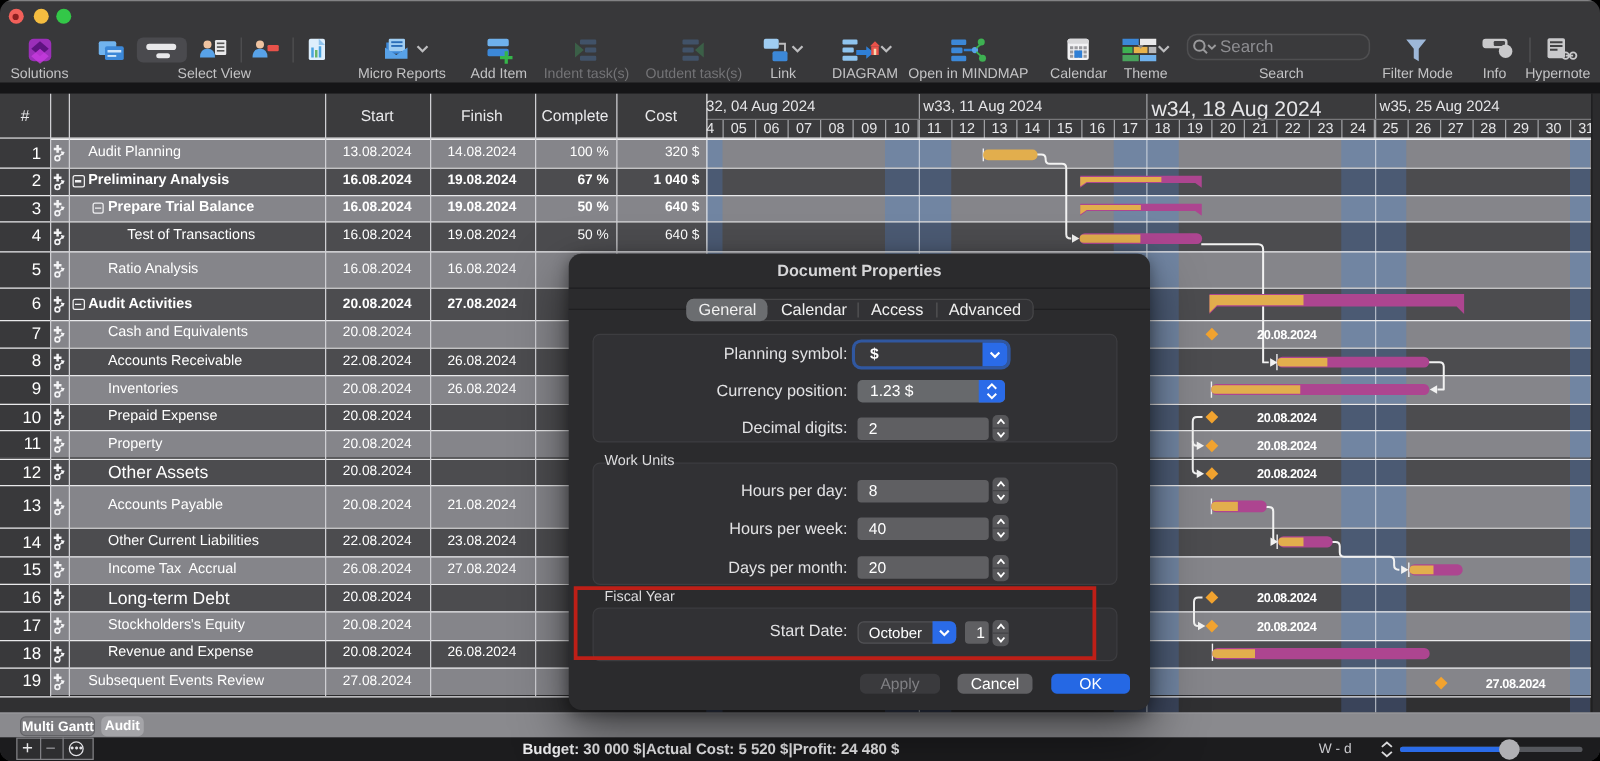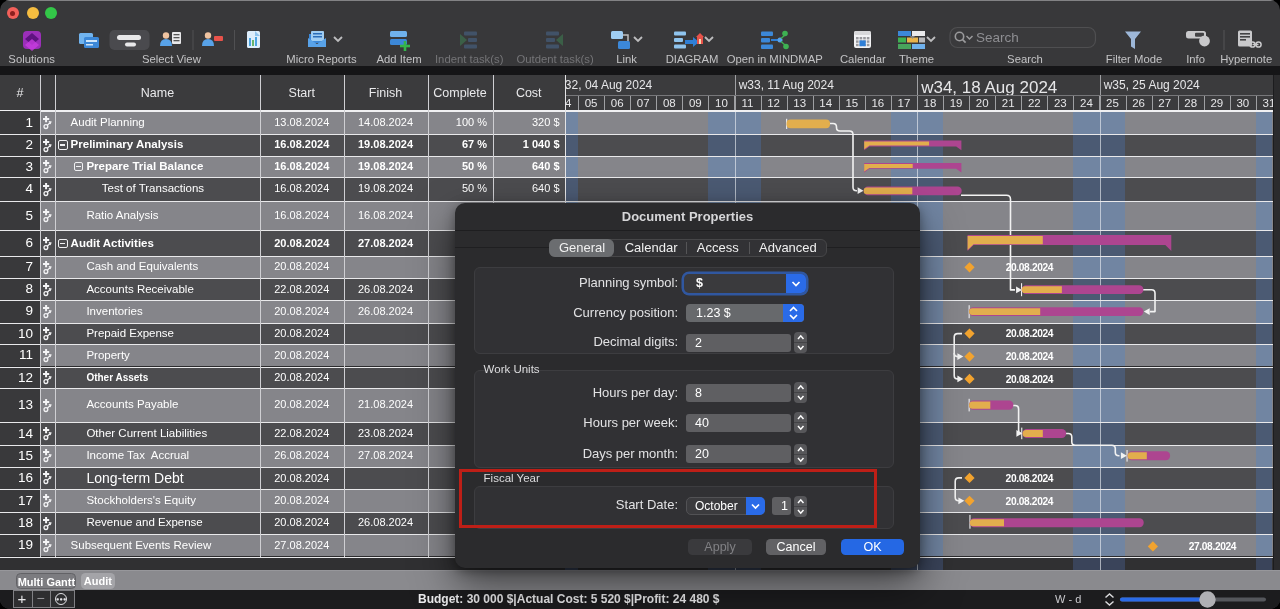--- a/index.html
+++ b/index.html
@@ -267,21 +267,20 @@
 <div class="ab" style="left:1255.9px;top:466.7px;width:16.59999999999991px;height:22.400000000000034px;background:#4b5a73;"></div>
 <div class="ab" style="left:1255.9px;top:489.1px;width:16.59999999999991px;height:23.100000000000023px;background:#7185a2;"></div>
 <div class="ab" style="left:1255.9px;top:512.2px;width:16.59999999999991px;height:21.899999999999977px;background:#4b5a73;"></div>
 <div class="ab" style="left:1255.9px;top:534.1px;width:16.59999999999991px;height:22.399999999999977px;background:#7185a2;"></div>
 <div class="ab" style="left:1255.9px;top:556.5px;width:16.59999999999991px;height:13.5px;background:#3a445a;"></div>
 <div class="ab" style="left:734.5px;top:111.0px;width:1px;height:459.0px;background:rgba(238,240,244,0.62);"></div>
 <div class="ab" style="left:917.0px;top:111.0px;width:1px;height:459.0px;background:rgba(238,240,244,0.62);"></div>
 <div class="ab" style="left:1099.5px;top:111.0px;width:1px;height:459.0px;background:rgba(238,240,244,0.62);"></div>
 <div class="ab" style="left:0;top:75px;width:565px;height:36px;background:#3b3b3d;"></div>
 <div class="ab" style="left:0px;top:75px;width:40px;height:36px;line-height:36px;text-align:center;font-size:12.5px;color:#e9e9eb;">#</div>
-<div class="ab" style="left:55px;top:75px;width:205px;height:36px;line-height:36px;text-align:center;font-size:12.5px;color:#e9e9eb;">Name</div>
 <div class="ab" style="left:260px;top:75px;width:83.5px;height:36px;line-height:36px;text-align:center;font-size:12.5px;color:#e9e9eb;">Start</div>
 <div class="ab" style="left:343.5px;top:75px;width:84.0px;height:36px;line-height:36px;text-align:center;font-size:12.5px;color:#e9e9eb;">Finish</div>
 <div class="ab" style="left:427.5px;top:75px;width:65.0px;height:36px;line-height:36px;text-align:center;font-size:12.5px;color:#e9e9eb;">Complete</div>
 <div class="ab" style="left:492.5px;top:75px;width:72.5px;height:36px;line-height:36px;text-align:center;font-size:12.5px;color:#e9e9eb;">Cost</div>
 <div class="ab" style="left:565px;top:75px;width:708px;height:36px;background:#3b3b3d;overflow:hidden;">
 <div class="ab" style="left:-8.8px;top:2.5px;font-size:12px;color:#e6e6e8;white-space:nowrap;">w32, 04 Aug 2024</div>
 <div class="ab" style="left:173.7px;top:2.5px;font-size:12px;color:#e6e6e8;white-space:nowrap;">w33, 11 Aug 2024</div>
 <div class="ab" style="left:356.2px;top:2.5px;font-size:17px;color:#e6e6e8;white-space:nowrap;">w34, 18 Aug 2024</div>
 <div class="ab" style="left:538.7px;top:2.5px;font-size:12px;color:#e6e6e8;white-space:nowrap;">w35, 25 Aug 2024</div>
 <div class="ab" style="left:169.5px;top:0;width:1px;height:36px;background:#9fa0a3;"></div>
@@ -468,21 +467,21 @@
       </svg></div>
 <div class="ab" style="left:86.4px;top:344.1px;height:22.399999999999977px;line-height:22.399999999999977px;font-size:11.5px;font-weight:normal;color:#fff;white-space:nowrap;">Property</div>
 <div class="ab" style="left:260px;top:344.1px;width:83.5px;height:22.399999999999977px;line-height:22.399999999999977px;text-align:center;font-size:11px;font-weight:normal;color:#fff;">20.08.2024</div>
 <div class="ab" style="left:0;top:366.5px;width:40px;height:21.80000000000001px;background:#39393b;"></div>
 <div class="ab" style="left:0;top:366.5px;width:33px;height:21.80000000000001px;line-height:21.80000000000001px;text-align:right;font-size:13.5px;color:#fff;">12</div>
 <div class="ab" style="left:41px;top:369.9px;"><svg width="13" height="15" viewBox="0 0 13 15">
         <path d="M4.1 1 h2 v2.1 h2.1 v2 h-2.1 v2.1 h-2 v-2.1 h-2.1 v-2 h2.1 z" fill="#f4f4f6"></path>
         <circle cx="4.9" cy="11.6" r="1.9" fill="none" stroke="#f4f4f6" stroke-width="1.3"></circle>
         <path d="M6.3 10.2 L9.3 7.4 M9.0 9.0 L9.9 7.0 L7.8 6.6" stroke="#f4f4f6" stroke-width="1.2" fill="none"></path>
       </svg></div>
-<div class="ab" style="left:86.4px;top:366.5px;height:21.80000000000001px;line-height:21.80000000000001px;font-size:10px;font-weight:bold;color:#fff;white-space:nowrap;text-align:right;">Other Assets</div>
+<div class="ab" style="left:86.4px;top:366.5px;height:21.80000000000001px;line-height:21.80000000000001px;font-size:14px;font-weight:normal;color:#fff;white-space:nowrap;text-align:right;">Other Assets</div>
 <div class="ab" style="left:260px;top:366.5px;width:83.5px;height:21.80000000000001px;line-height:21.80000000000001px;text-align:center;font-size:11px;font-weight:normal;color:#fff;">20.08.2024</div>
 <div class="ab" style="left:0;top:388.3px;width:40px;height:33.5px;background:#39393b;"></div>
 <div class="ab" style="left:0;top:388.3px;width:33px;height:33.5px;line-height:33.5px;text-align:right;font-size:13.5px;color:#fff;">13</div>
 <div class="ab" style="left:41px;top:397.55px;"><svg width="13" height="15" viewBox="0 0 13 15">
         <path d="M4.1 1 h2 v2.1 h2.1 v2 h-2.1 v2.1 h-2 v-2.1 h-2.1 v-2 h2.1 z" fill="#f4f4f6"></path>
         <circle cx="4.9" cy="11.6" r="1.9" fill="none" stroke="#f4f4f6" stroke-width="1.3"></circle>
         <path d="M6.3 10.2 L9.3 7.4 M9.0 9.0 L9.9 7.0 L7.8 6.6" stroke="#f4f4f6" stroke-width="1.2" fill="none"></path>
       </svg></div>
 <div class="ab" style="left:86.4px;top:388.3px;height:33.5px;line-height:33.5px;font-size:11.5px;font-weight:normal;color:#fff;white-space:nowrap;">Accounts Payable</div>
 <div class="ab" style="left:260px;top:388.3px;width:83.5px;height:33.5px;line-height:33.5px;text-align:center;font-size:11px;font-weight:normal;color:#fff;">20.08.2024</div>

